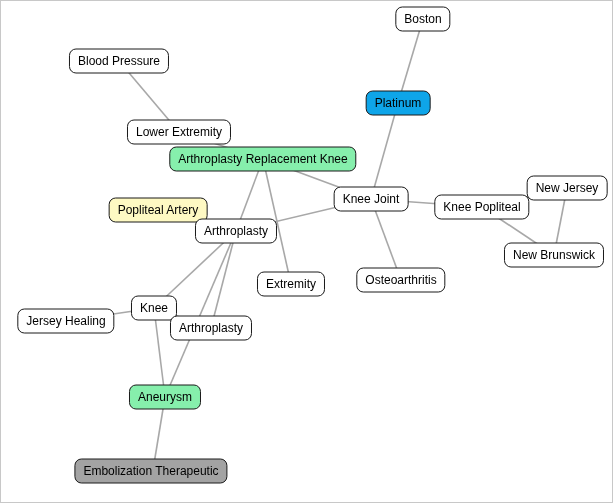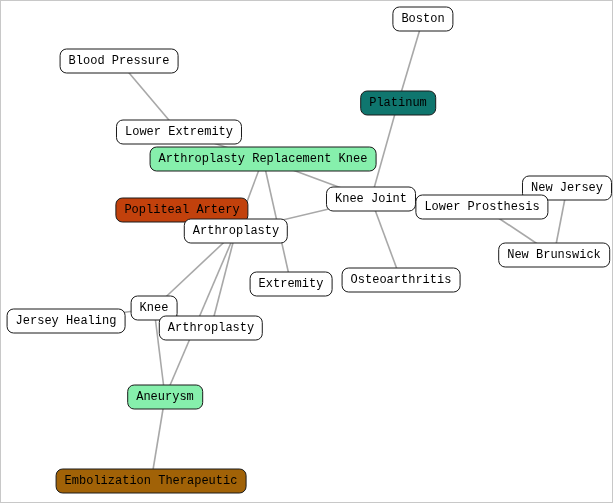--- a/index.html
+++ b/index.html
@@ -8,21 +8,21 @@
     background: #ffffff;
   }
   #canvas {
     position: relative;
     width: 613px;
     height: 503px;
     background: #ffffff;
     border: 1px solid #c8c8c8;
     box-sizing: border-box;
     overflow: hidden;
-    font-family: Liberation Mono, monospace;
+    font-family: Liberation Sans, sans-serif;
   }
   #edge-layer {
     position: absolute;
     left: 0;
     top: 0;
     width: 613px;
     height: 503px;
   }
   .node {
     position: absolute;
@@ -62,30 +62,30 @@
       <line x1="235" y1="230" x2="210" y2="327" stroke="#a8a8a8" stroke-width="1.6"></line>
       <line x1="235" y1="230" x2="164" y2="396" stroke="#a8a8a8" stroke-width="1.6"></line>
       <line x1="153" y1="307" x2="65" y2="320" stroke="#a8a8a8" stroke-width="1.6"></line>
       <line x1="153" y1="307" x2="210" y2="327" stroke="#a8a8a8" stroke-width="1.6"></line>
       <line x1="153" y1="307" x2="164" y2="396" stroke="#a8a8a8" stroke-width="1.6"></line>
       <line x1="164" y1="396" x2="150" y2="481" stroke="#a8a8a8" stroke-width="1.6"></line>
     </svg>
   <div id="node-layer">
       <div class="node" style="left: 422px; top: 18px; background: rgb(255, 255, 255); border-color: rgb(26, 26, 26);">Boston</div>
       <div class="node" style="left: 118px; top: 60px; background: rgb(255, 255, 255); border-color: rgb(26, 26, 26);">Blood Pressure</div>
-      <div class="node" style="left: 397px; top: 102px; background: #0f766e; border-color: rgb(26, 26, 26);">Platinum</div>
+      <div class="node" style="left: 397px; top: 102px; background: #0ea5e9; border-color: rgb(26, 26, 26);">Platinum</div>
       <div class="node" style="left: 178px; top: 131px; background: rgb(255, 255, 255); border-color: rgb(26, 26, 26);">Lower Extremity</div>
       <div class="node" style="left: 262px; top: 158px; background: #86efac; border-color: rgb(26, 26, 26);">Arthroplasty Replacement Knee</div>
       <div class="node" style="left: 566px; top: 187px; background: rgb(255, 255, 255); border-color: rgb(26, 26, 26);">New Jersey</div>
       <div class="node" style="left: 370px; top: 198px; background: rgb(255, 255, 255); border-color: rgb(26, 26, 26); text-align: right;">Knee Joint</div>
-      <div class="node" style="left: 481px; top: 206px; background: rgb(255, 255, 255); border-color: rgb(26, 26, 26);">Lower Prosthesis</div>
-      <div class="node" style="left: 157px; top: 209px; background: #c2410c; border-color: rgb(26, 26, 26); margin-left: 24px;">Popliteal Artery</div>
+      <div class="node" style="left: 481px; top: 206px; background: rgb(255, 255, 255); border-color: rgb(26, 26, 26);">Knee Popliteal</div>
+      <div class="node" style="left: 157px; top: 209px; background: #fef9c3; border-color: rgb(26, 26, 26);">Popliteal Artery</div>
       <div class="node" style="left: 235px; top: 230px; background: rgb(255, 255, 255); border-color: rgb(26, 26, 26);">Arthroplasty</div>
       <div class="node" style="left: 553px; top: 254px; background: rgb(255, 255, 255); border-color: rgb(26, 26, 26);">New Brunswick</div>
       <div class="node" style="left: 290px; top: 283px; background: rgb(255, 255, 255); border-color: rgb(26, 26, 26);">Extremity</div>
       <div class="node" style="left: 400px; top: 279px; background: rgb(255, 255, 255); border-color: rgb(26, 26, 26);">Osteoarthritis</div>
       <div class="node" style="left: 153px; top: 307px; background: rgb(255, 255, 255); border-color: rgb(26, 26, 26);">Knee</div>
       <div class="node" style="left: 65px; top: 320px; background: rgb(255, 255, 255); border-color: rgb(26, 26, 26);">Jersey Healing</div>
       <div class="node" style="left: 210px; top: 327px; background: rgb(255, 255, 255); border-color: rgb(26, 26, 26);">Arthroplasty</div>
       <div class="node" style="left: 164px; top: 396px; background: #86efac; border-color: rgb(26, 26, 26);">Aneurysm</div>
-      <div class="node" style="left: 150px; top: 480px; background: #a16207; border-color: rgb(26, 26, 26); text-align: right;">Embolization Therapeutic</div>
+      <div class="node" style="left: 150px; top: 470px; background: #a3a3a3; border-color: rgb(26, 26, 26); text-align: right;">Embolization Therapeutic</div>
     </div>
 </div>
 
 </body></html>

